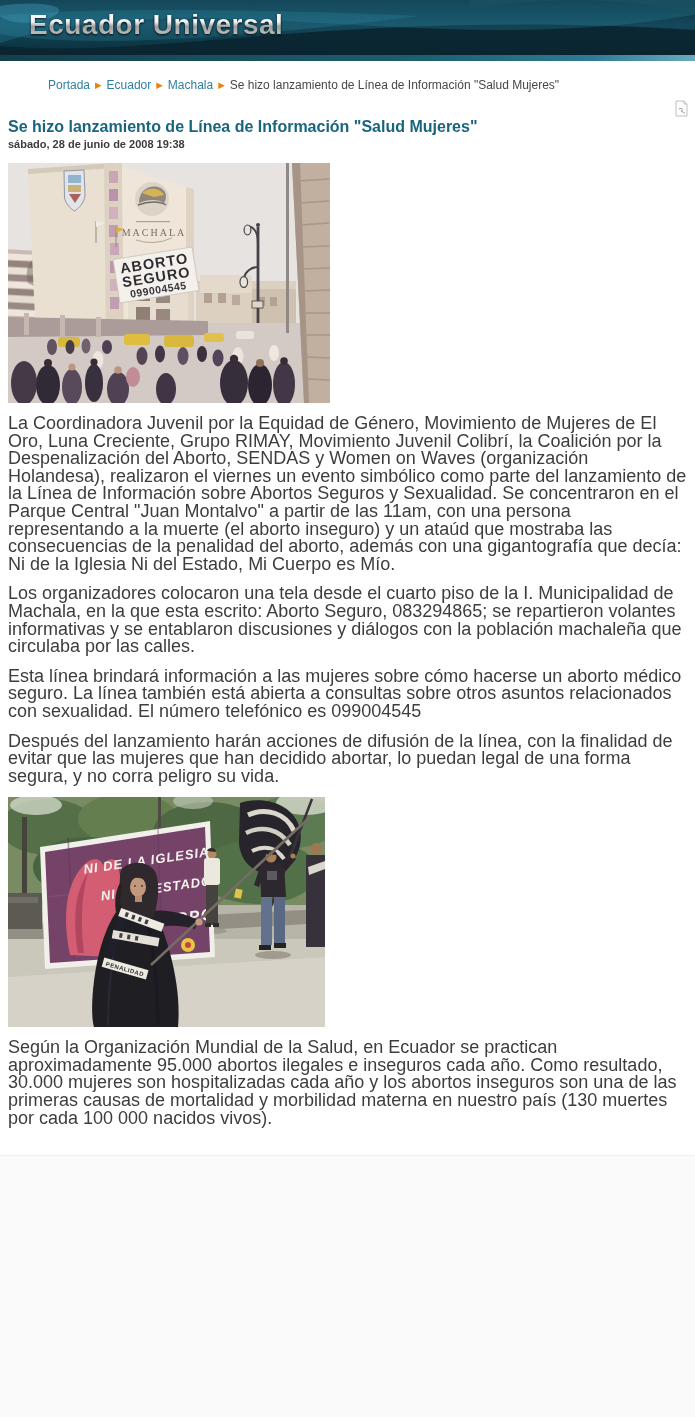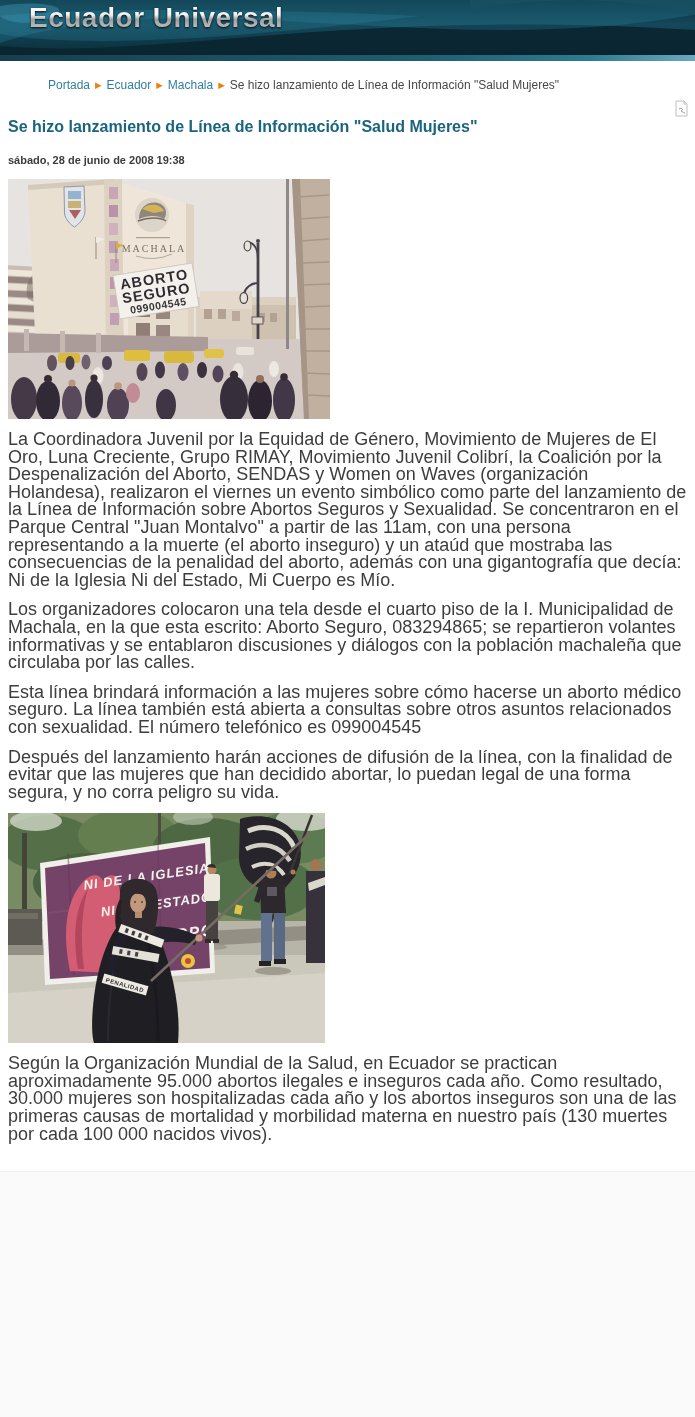--- a/index.html
+++ b/index.html
@@ -6,21 +6,21 @@
   body{
     width:695px;height:1417px;
     font-family:"Liberation Sans", sans-serif;
     background:#ffffff;color:#3d3d3d;
     display:flex;flex-direction:column;overflow:hidden;
   }
   
   .header{height:55px;position:relative;overflow:hidden;background:#0b2f3c;flex:none;}
   .header svg{position:absolute;inset:0;display:block;}
   .logo{
-    position:absolute;left:29px;top:2px;
+    position:absolute;left:29px;top:9px;
     font-size:28px;font-weight:bold;letter-spacing:0.5px;
     background:linear-gradient(180deg,#ffffff 0%,#f2f2f2 40%,#9e9e9e 55%,#d6d6d6 100%);
     -webkit-background-clip:text;background-clip:text;
     color:transparent;-webkit-text-fill-color:transparent;
     filter:drop-shadow(0 1px 1px rgba(0,0,0,0.85));
     cursor:pointer;
   }
   
   .navwrap{flex:none;}
   .nav{
@@ -41,21 +41,21 @@
   
   .breadcrumb{padding:17px 16px 0;font-size:12px;color:#474747;flex:none;margin-left:32px;}
   .breadcrumb a{color:#2f7fa3;text-decoration:none;}
   .crumb-sep{color:#e8820c;font-size:8.5px;margin:0 5px;position:relative;top:-1.5px;}
   
   .article{padding:0 8px;position:relative;flex:none;}
   .pdf-btn{position:absolute;right:6px;top:8px;cursor:pointer;opacity:0.85;}
   .title{margin:26px 160px 0 0;font-size:16px;font-weight:bold;color:#19647f;}
   .meta{margin-top:7px;font-size:12.5px;color:#4a4a4a;}
   .meta a{color:#4394b8;text-decoration:none;}
-  .date{margin-top:18px;font-size:11px;font-weight:bold;color:#3c3c3c;}
+  .date{margin-top:2px;font-size:11px;font-weight:bold;color:#3c3c3c;}
   .photo{margin:13px 0 0;font-size:0;line-height:0;}
   p.body{font-size:18px;line-height:17.6px;color:#3d3d3d;margin:12px 0;}
   .page-bottom{flex:1;background:#fbfafa;border-top:1px solid #f1eff1;margin-top:16px;}
 </style>
 </head>
 <body>
 
 <div class="header">
   <svg viewBox="0 0 695 55" preserveAspectRatio="none" width="695" height="55">
     <defs>

